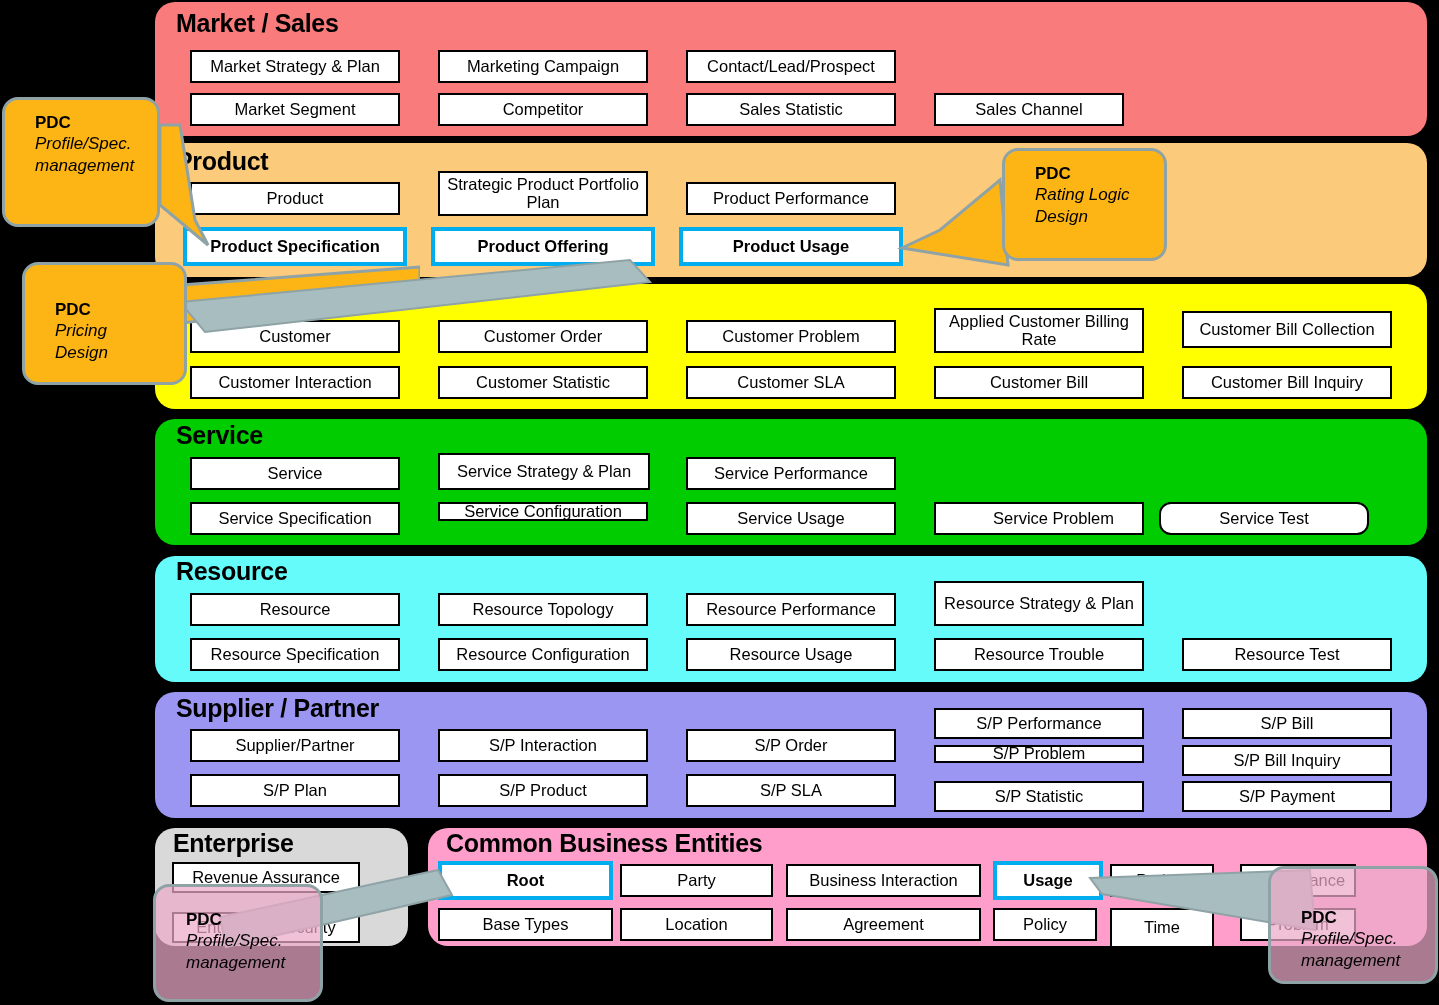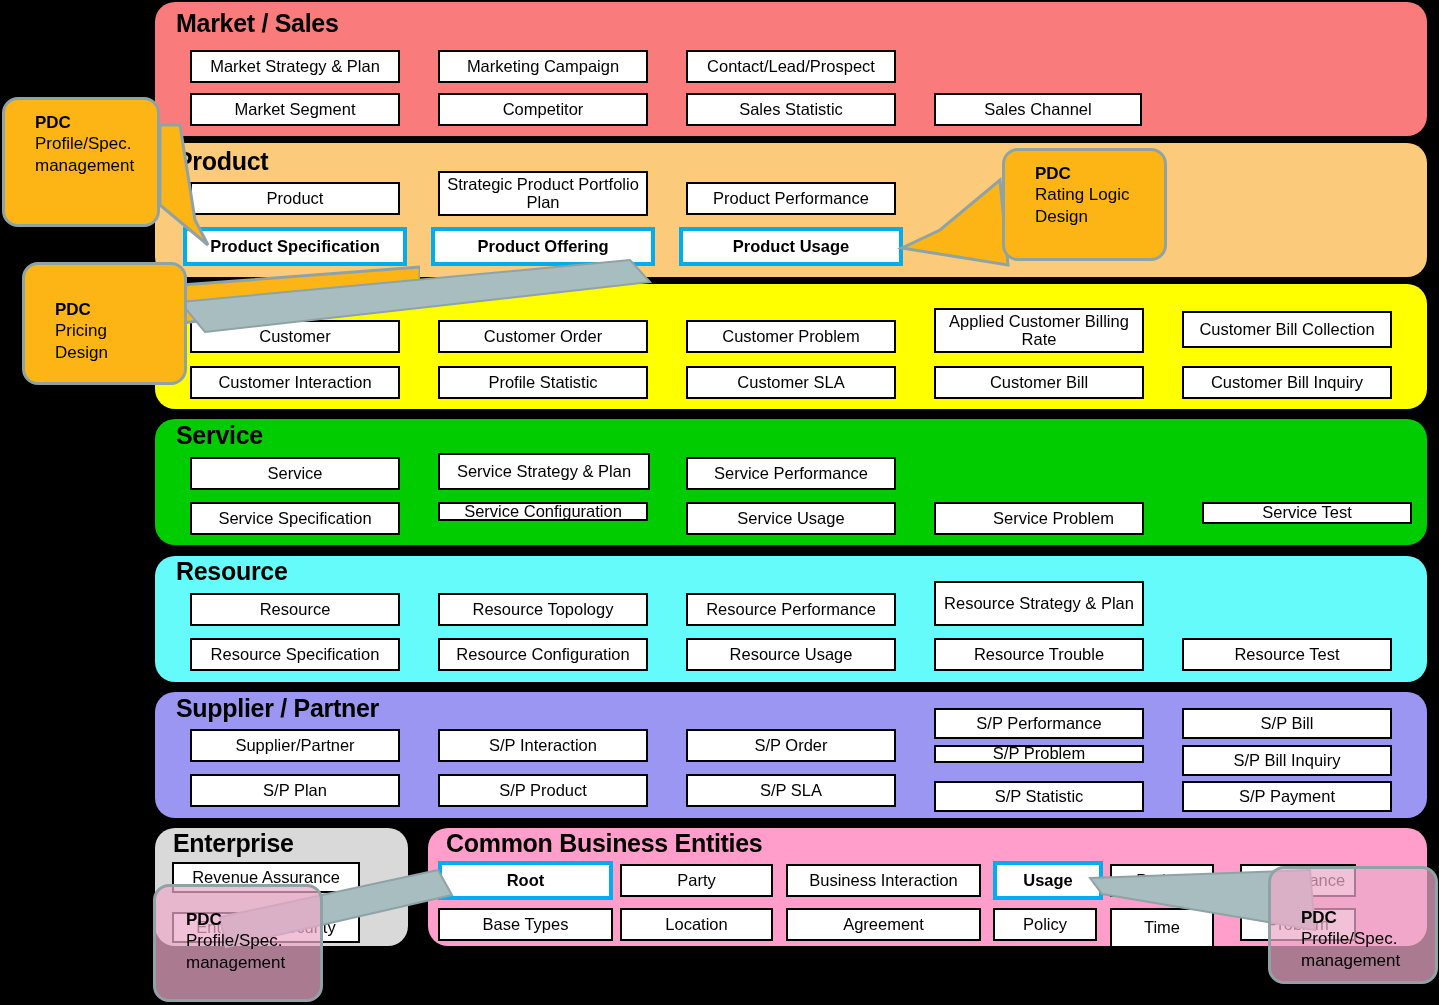--- a/index.html
+++ b/index.html
@@ -20,21 +20,21 @@
   .ent.hl > .inner{background:#fff;border:1.5px solid #fff;width:100%;height:100%;
        display:flex;align-items:center;justify-content:center;font-weight:bold;
        box-sizing:border-box;}
 
   
   .pdc{position:absolute;border:3px solid #8fa3a6;border-radius:16px;
        box-sizing:border-box;padding:12px 30px;color:#000;}
   .pdc.orange{background:#FDB515;}
   .pdc.pinkish{background:rgba(236,170,200,0.72);}
   .pdc .t1{font-weight:bold;font-size:17px;line-height:1.25;}
-  .pdc .t2{font-size:17px;line-height:1.3;}
+  .pdc .t2{font-style:italic;font-size:17px;line-height:1.3;}
 
   .tail{position:absolute;pointer-events:none;}
 </style>
 </head>
 <body>
 
 <div id="stage">
 
   <div class="band" style="left:155px;top:2px;width:1272px;height:134px;background:#FA7B7B;"></div>
   <div class="band-title" style="left:176px;top:11px;">Market / Sales</div>
@@ -59,21 +59,21 @@
 
   <div class="band" style="left:428px;top:828px;width:999px;height:118px;background:#FF9ECB;"></div>
   <div class="band-title" style="left:446px;top:831px;">Common Business Entities</div>
 
   <div class="ent" style="left:190px;top:50px;width:210px;height:33px;">Market Strategy &amp; Plan</div>
   <div class="ent" style="left:438px;top:50px;width:210px;height:33px;">Marketing Campaign</div>
   <div class="ent" style="left:686px;top:50px;width:210px;height:33px;">Contact/Lead/Prospect</div>
   <div class="ent" style="left:190px;top:93px;width:210px;height:33px;">Market Segment</div>
   <div class="ent" style="left:438px;top:93px;width:210px;height:33px;">Competitor</div>
   <div class="ent" style="left:686px;top:93px;width:210px;height:33px;">Sales Statistic</div>
-  <div class="ent" style="left:934px;top:93px;width:208px;height:33px;">Sales Channel</div>
+  <div class="ent" style="left:934px;top:93px;width:190px;height:33px;">Sales Channel</div>
 
   <div class="ent" style="left:190px;top:182px;width:210px;height:33px;">Product</div>
   <div class="ent two-line" style="left:438px;top:171px;width:210px;height:45px;">Strategic Product Portfolio Plan</div>
   <div class="ent" style="left:686px;top:182px;width:210px;height:33px;">Product Performance</div>
 
   <div class="ent hl" style="left:183px;top:227px;width:224px;height:39px;">
     <span class="inner">Product Specification</span>
   </div>
   <div class="ent hl" style="left:431px;top:227px;width:224px;height:39px;">
     <span class="inner">Product Offering</span>
@@ -81,33 +81,33 @@
   <div class="ent hl" style="left:679px;top:227px;width:224px;height:39px;">
     <span class="inner">Product Usage</span>
   </div>
 
   <div class="ent" style="left:190px;top:320px;width:210px;height:33px;">Customer</div>
   <div class="ent" style="left:438px;top:320px;width:210px;height:33px;">Customer Order</div>
   <div class="ent" style="left:686px;top:320px;width:210px;height:33px;">Customer Problem</div>
   <div class="ent two-line" style="left:934px;top:308px;width:210px;height:45px;">Applied Customer Billing Rate</div>
   <div class="ent" style="left:1182px;top:311px;width:210px;height:37px;">Customer Bill Collection</div>
   <div class="ent" style="left:190px;top:366px;width:210px;height:33px;">Customer Interaction</div>
-  <div class="ent" style="left:438px;top:366px;width:210px;height:33px;">Profile Statistic</div>
+  <div class="ent" style="left:438px;top:366px;width:210px;height:33px;">Customer Statistic</div>
   <div class="ent" style="left:686px;top:366px;width:210px;height:33px;">Customer SLA</div>
   <div class="ent" style="left:934px;top:366px;width:210px;height:33px;">Customer Bill</div>
   <div class="ent" style="left:1182px;top:366px;width:210px;height:33px;">Customer Bill Inquiry</div>
 
   <div class="ent" style="left:190px;top:457px;width:210px;height:33px;">Service</div>
   <div class="ent" style="left:438px;top:453px;width:212px;height:37px;">Service Strategy &amp; Plan</div>
   <div class="ent" style="left:686px;top:457px;width:210px;height:33px;">Service Performance</div>
   <div class="ent" style="left:190px;top:502px;width:210px;height:33px;">Service Specification</div>
   <div class="ent" style="left:438px;top:502px;width:210px;height:19px;">Service Configuration</div>
   <div class="ent" style="left:686px;top:502px;width:210px;height:33px;">Service Usage</div>
   <div class="ent" style="left:934px;top:502px;width:210px;height:33px;padding-left:32px;">Service Problem</div>
-  <div class="ent" style="left:1202px;top:502px;width:210px;height:22px;">Service Test</div>
+  <div class="ent" style="left:1159px;top:502px;width:210px;height:33px;border-radius:12px;">Service Test</div>
 
   <div class="ent" style="left:190px;top:593px;width:210px;height:33px;">Resource</div>
   <div class="ent" style="left:438px;top:593px;width:210px;height:33px;">Resource Topology</div>
   <div class="ent" style="left:686px;top:593px;width:210px;height:33px;">Resource Performance</div>
   <div class="ent two-line" style="left:934px;top:581px;width:210px;height:45px;">Resource Strategy &amp; Plan</div>
   <div class="ent" style="left:190px;top:638px;width:210px;height:33px;">Resource Specification</div>
   <div class="ent" style="left:438px;top:638px;width:210px;height:33px;">Resource Configuration</div>
   <div class="ent" style="left:686px;top:638px;width:210px;height:33px;">Resource Usage</div>
   <div class="ent" style="left:934px;top:638px;width:210px;height:33px;">Resource Trouble</div>
   <div class="ent" style="left:1182px;top:638px;width:210px;height:33px;">Resource Test</div>

